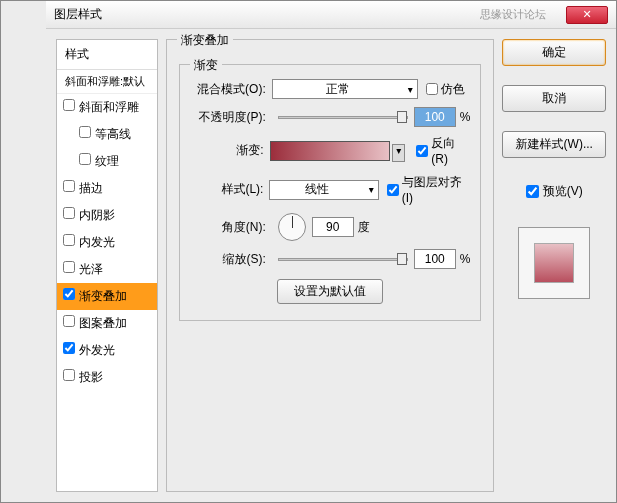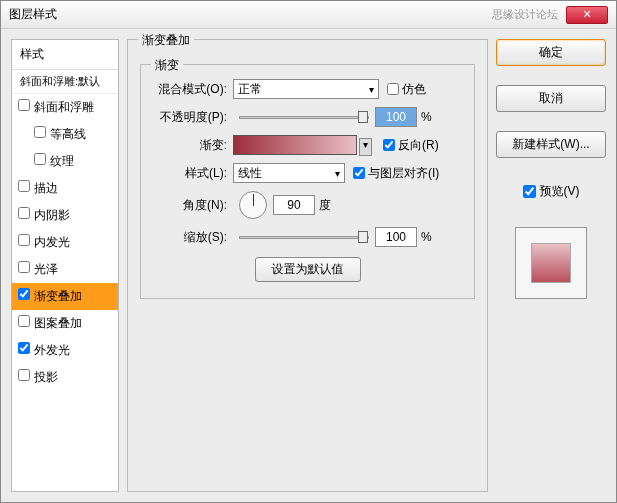--- a/index.html
+++ b/index.html
@@ -1,38 +1,38 @@
 <!DOCTYPE html>
 <html><head>
   <meta charset="utf-8">
   <style>
     * { box-sizing: border-box; margin: 0; padding: 0; }
     body { font-family: "Microsoft YaHei", SimSun, sans-serif; font-size: 12px; background: #f0f0f0; width: 617px; height: 503px; overflow: hidden; }
-    .window { width: 617px; height: 503px; background: #ececec; border: 1px solid #888; position: relative; }
+    .window { width: 617px; height: 503px; background: #ececec; border: 1px solid #888; position: relative; padding-left: 45px; }
     .titlebar { height: 28px; background: linear-gradient(#fff, #e8e8e8); border-bottom: 1px solid #ccc; display: flex; align-items: center; padding: 0 8px; justify-content: space-between; }
     .titlebar .title { font-size: 12px; }
-    .titlebar .right { display: flex; align-items: center; gap: 8px; }
+    .titlebar .right { display: flex; align-items: center; gap: 20px; }
     .watermark { color: #999; font-size: 11px; }
     .close-btn { width: 42px; height: 18px; background: linear-gradient(#e67, #c23); border: 1px solid #a12; border-radius: 2px; color: #fff; text-align: center; line-height: 14px; font-size: 11px; cursor: pointer; }
     .body { display: flex; padding: 10px; gap: 8px; height: calc(100% - 28px); }
     .left-panel { width: 108px; border: 1px solid #bbb; background: #fff; display: flex; flex-direction: column; }
     .left-head { padding: 6px 8px; border-bottom: 1px solid #ddd; }
     .left-sub { padding: 4px 8px; border-bottom: 1px solid #eee; font-size: 11px; }
     .style-item { padding: 5px 6px; display: flex; align-items: flex-start; gap: 4px; cursor: pointer; }
     .style-item.child { padding-left: 22px; }
     .style-item.selected { background: #ff9c1a; color: #000; }
     .style-item input[type=checkbox] { width: 12px; height: 12px; }
     .center-panel { flex: 1; }
     .fieldset { border: 1px solid #bbb; padding: 10px 12px 16px 12px; height: 100%; position: relative; background: #ececec; }
     .legend { position: absolute; top: -8px; left: 10px; background: #ececec; padding: 0 4px; font-size: 12px; }
     .inner-fieldset { border: 1px solid #bbb; padding: 14px 10px 16px 10px; margin-top: 14px; position: relative; }
     .inner-legend { position: absolute; top: -8px; left: 10px; background: #ececec; padding: 0 4px; font-size: 12px; }
     .row { display: flex; align-items: center; margin-bottom: 8px; }
     .row-label { width: 76px; text-align: right; margin-right: 6px; }
-    .select { background: #fff; border: 1px solid #888; height: 20px; padding: 1px 18px 1px 4px; position: relative; display: inline-flex; align-items: center; }
+    .select { background: #fff; border: 1px solid #888; height: 20px; padding: 1px 18px 1px 4px; position: relative; display: inline-flex; align-items: center; justify-content: center; }
     .select::after { content: "▾"; position: absolute; right: 4px; font-size: 10px; }
     .select.w1 { width: 146px; }
     .select.w2 { width: 112px; }
     .checkbox-group { display: inline-flex; align-items: center; gap: 3px; margin-left: 8px; }
     .checkbox-group input { width: 12px; height: 12px; }
     .slider { width: 130px; height: 3px; background: #ccc; border: 1px solid #999; position: relative; display: inline-block; margin: 0 6px; }
     .slider .thumb { position: absolute; width: 10px; height: 12px; background: #eee; border: 1px solid #666; top: -6px; }
     .num-input { width: 42px; height: 20px; border: 1px solid #888; background: #fff; text-align: center; padding: 1px 3px; display: inline-block; line-height: 16px; }
     .num-input.hl { background: #6da9e0; color: #fff; }
     .unit { margin-left: 4px; }

